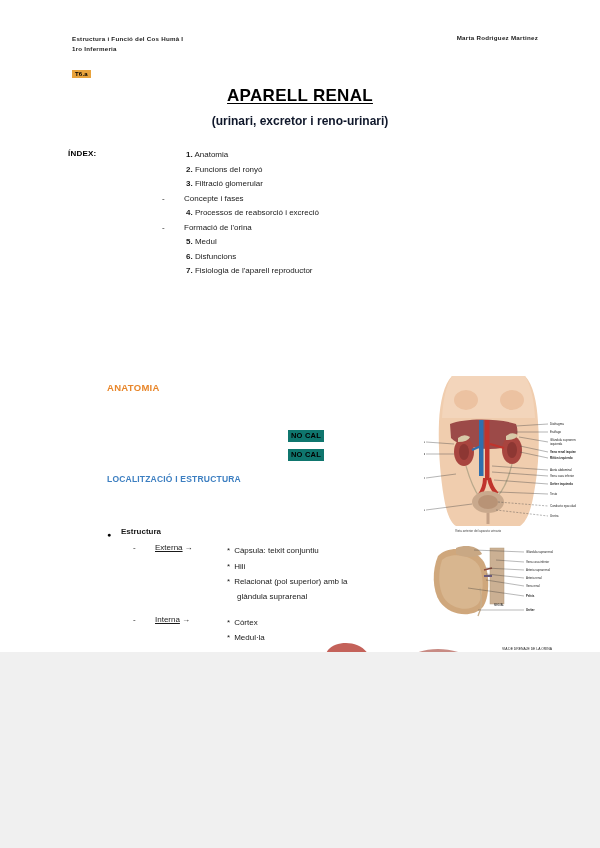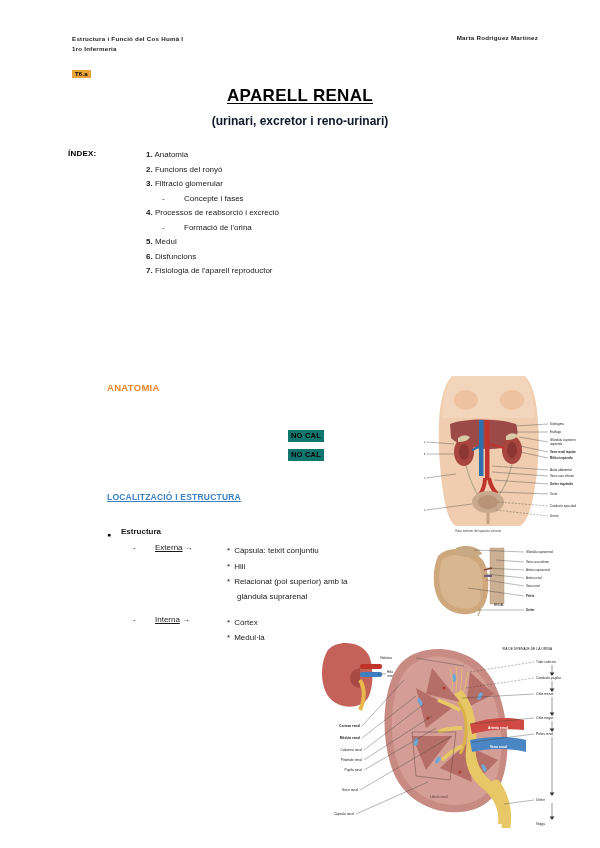--- a/index.html
+++ b/index.html
@@ -6,21 +6,21 @@
     margin: 0;
     padding: 0;
     background: #f0f0f0;
   }
   body {
     font-family: "Liberation Sans", sans-serif;
   }
   .page {
     position: relative;
     width: 600px;
-    height: 848px;
+    height: 652px;
     background: #ffffff;
     overflow: hidden;
   }
 
   
   .doc-header {
     position: absolute;
     left: 72px;
     top: 34px;
     right: 30px;
@@ -85,20 +85,21 @@
     color: #000;
     width: 78px;
     flex: none;
     padding-top: 1px;
     letter-spacing: 0.2px;
   }
   .index-list { font-size: 8px; color: #1a1a1a; }
   .index-list .item {
     line-height: 1.82;
     white-space: nowrap;
+    margin-left: 40px;
   }
   .index-list .item .num { font-weight: bold; }
   .index-list .sub {
     line-height: 1.82;
     padding-left: 16px;
     display: flex;
     white-space: nowrap;
   }
   .index-list .sub .dash { width: 22px; flex: none; }
 
@@ -108,26 +109,25 @@
     left: 107px;
     top: 382px;
     font-size: 9.5px;
     font-weight: bold;
     color: #e8862a;
     letter-spacing: 0.3px;
   }
   .sec-localitzacio {
     position: absolute;
     left: 107px;
-    top: 492px;
+    top: 474px;
     font-size: 8.5px;
     font-weight: bold;
     color: #3d7fc1;
     letter-spacing: 0.2px;
-    text-decoration: underline;
   }
 
   .bullets-anatomia {
     position: absolute;
     left: 107px;
     top: 417px;
     width: 250px;
     font-size: 8px;
     color: #1a1a1a;
   }

